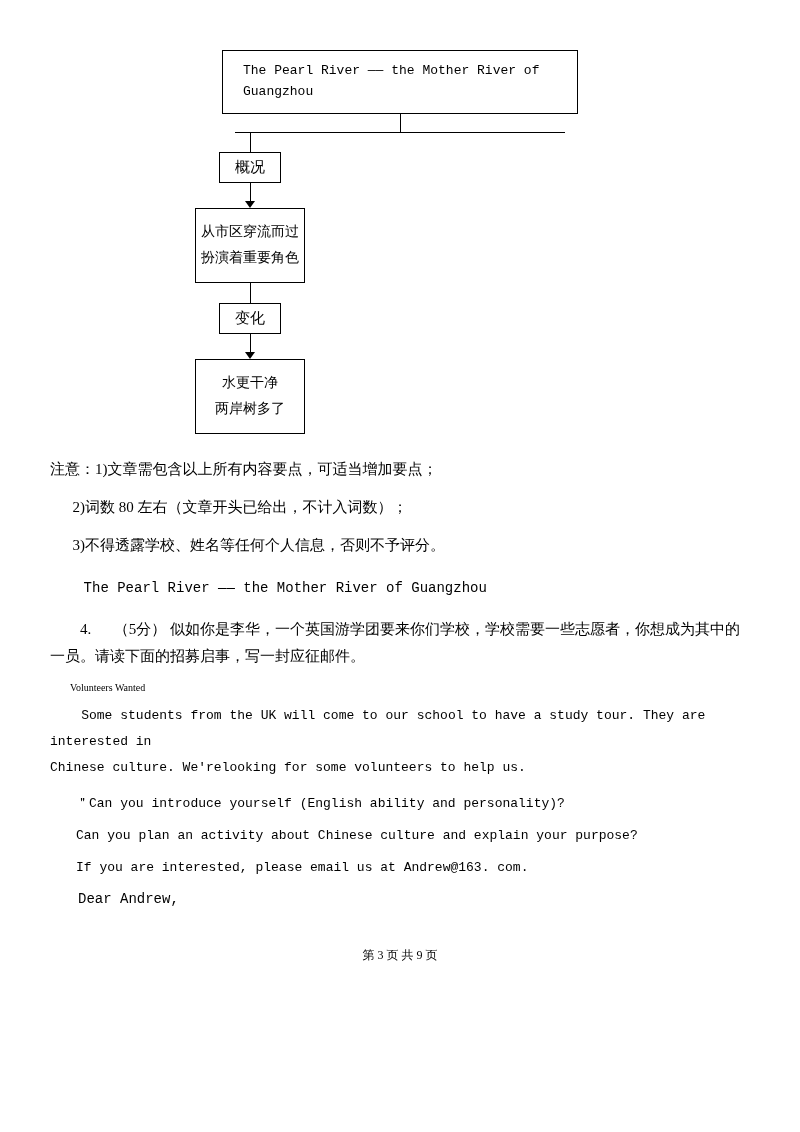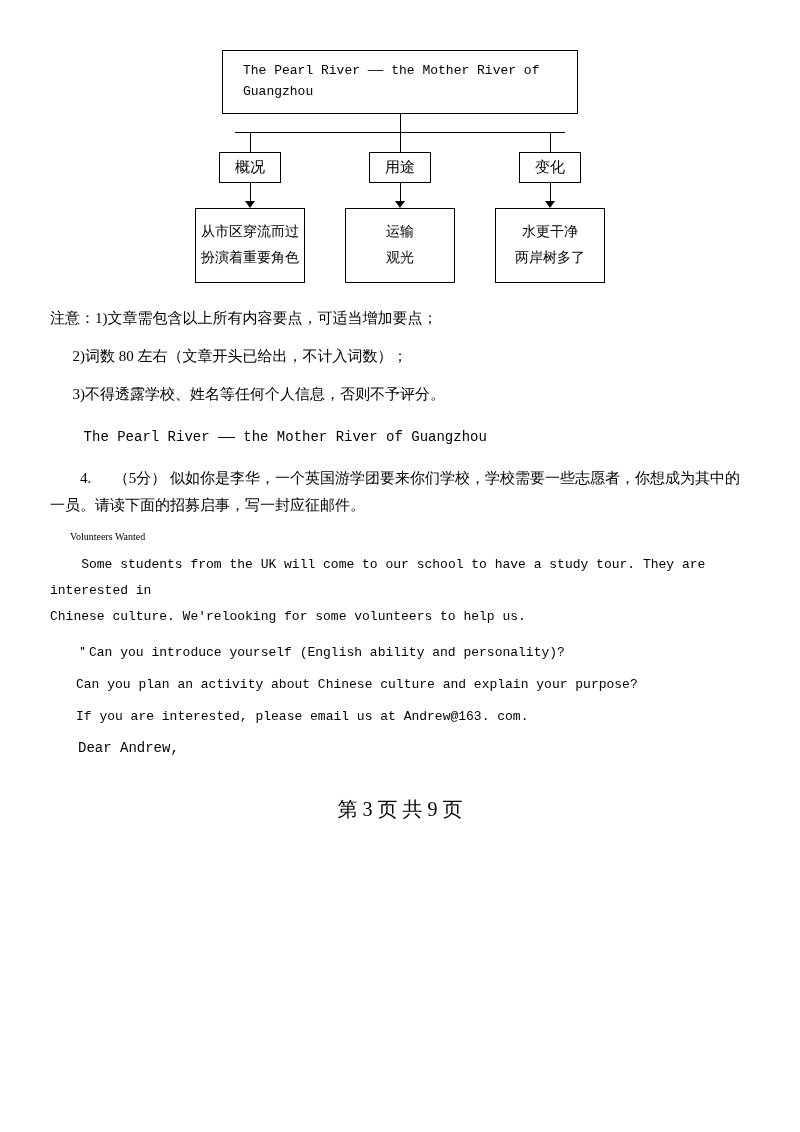--- a/index.html
+++ b/index.html
@@ -66,21 +66,21 @@
 
     .dear-andrew {
       font-family: "Courier New", Courier, monospace;
       font-size: 14px;
       margin: 10px 0 10px 2em;
     }
 
     .page-footer {
       text-align: center;
       margin-top: 40px;
-      font-size: 20px;
+      font-size: 12px;
     }
 
     
     .diagram-wrapper {
       display: flex;
       flex-direction: column;
       align-items: center;
       margin: 20px auto 20px auto;
       width: 680px;
     }
@@ -100,20 +100,21 @@
       height: 18px;
       background: #000;
     }
 
     .diag-horiz-row {
       width: 430px;
       display: flex;
       align-items: flex-start;
       justify-content: space-between;
       position: relative;
+      flex-direction: column;
     }
 
     .diag-horiz-line {
       position: absolute;
       top: 0;
       left: 50px;
       right: 50px;
       height: 1px;
       background: #000;
     }
@@ -189,34 +190,20 @@
       <div class="diag-arrow">
         <div class="diag-arrow-line"></div>
         <div class="diag-arrow-head"></div>
       </div>
       <div class="diag-content">
         <span>从市区穿流而过</span><br>
         <span>扮演着重要角色</span>
       </div>
     </div>
 
-    <div class="diag-col">
-      <div class="diag-col-line"></div>
-      <div class="diag-box">
-        <span>用途</span>
-      </div>
-      <div class="diag-arrow">
-        <div class="diag-arrow-line"></div>
-        <div class="diag-arrow-head"></div>
-      </div>
-      <div class="diag-content">
-        <span>运输</span><br>
-        <span>观光</span>
-      </div>
-    </div>
 
     <div class="diag-col">
       <div class="diag-col-line"></div>
       <div class="diag-box">
         <span>变化</span>
       </div>
       <div class="diag-arrow">
         <div class="diag-arrow-line"></div>
         <div class="diag-arrow-head"></div>
       </div>

